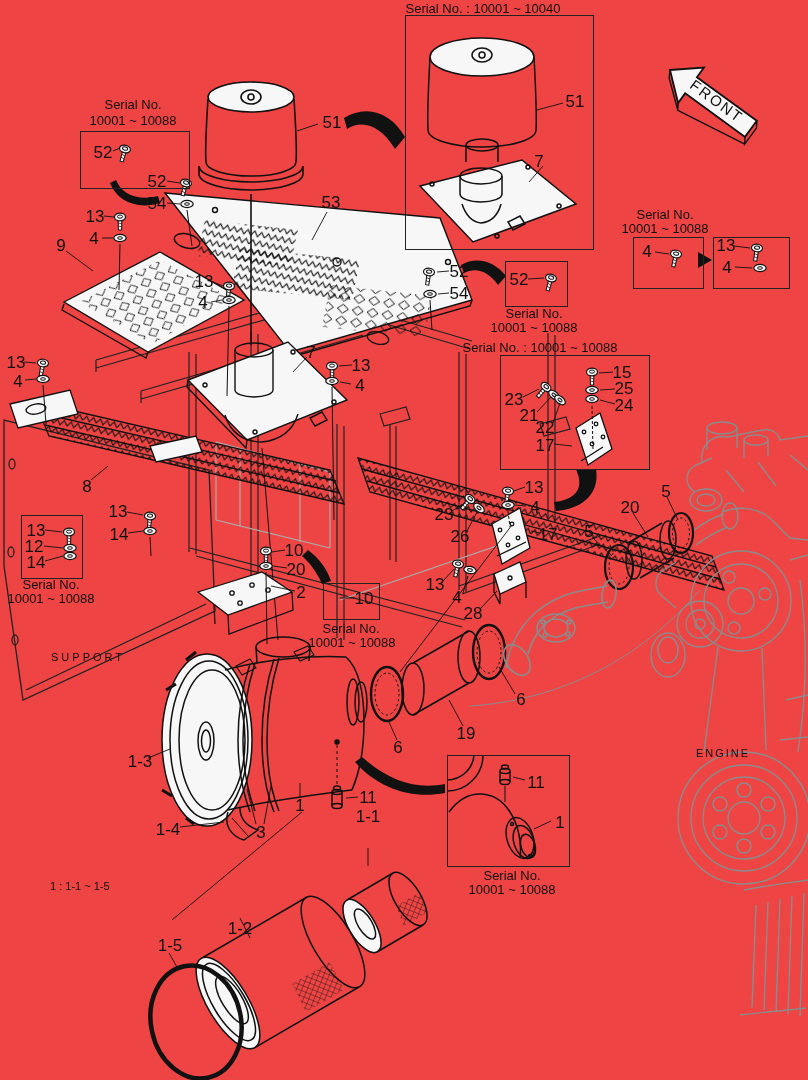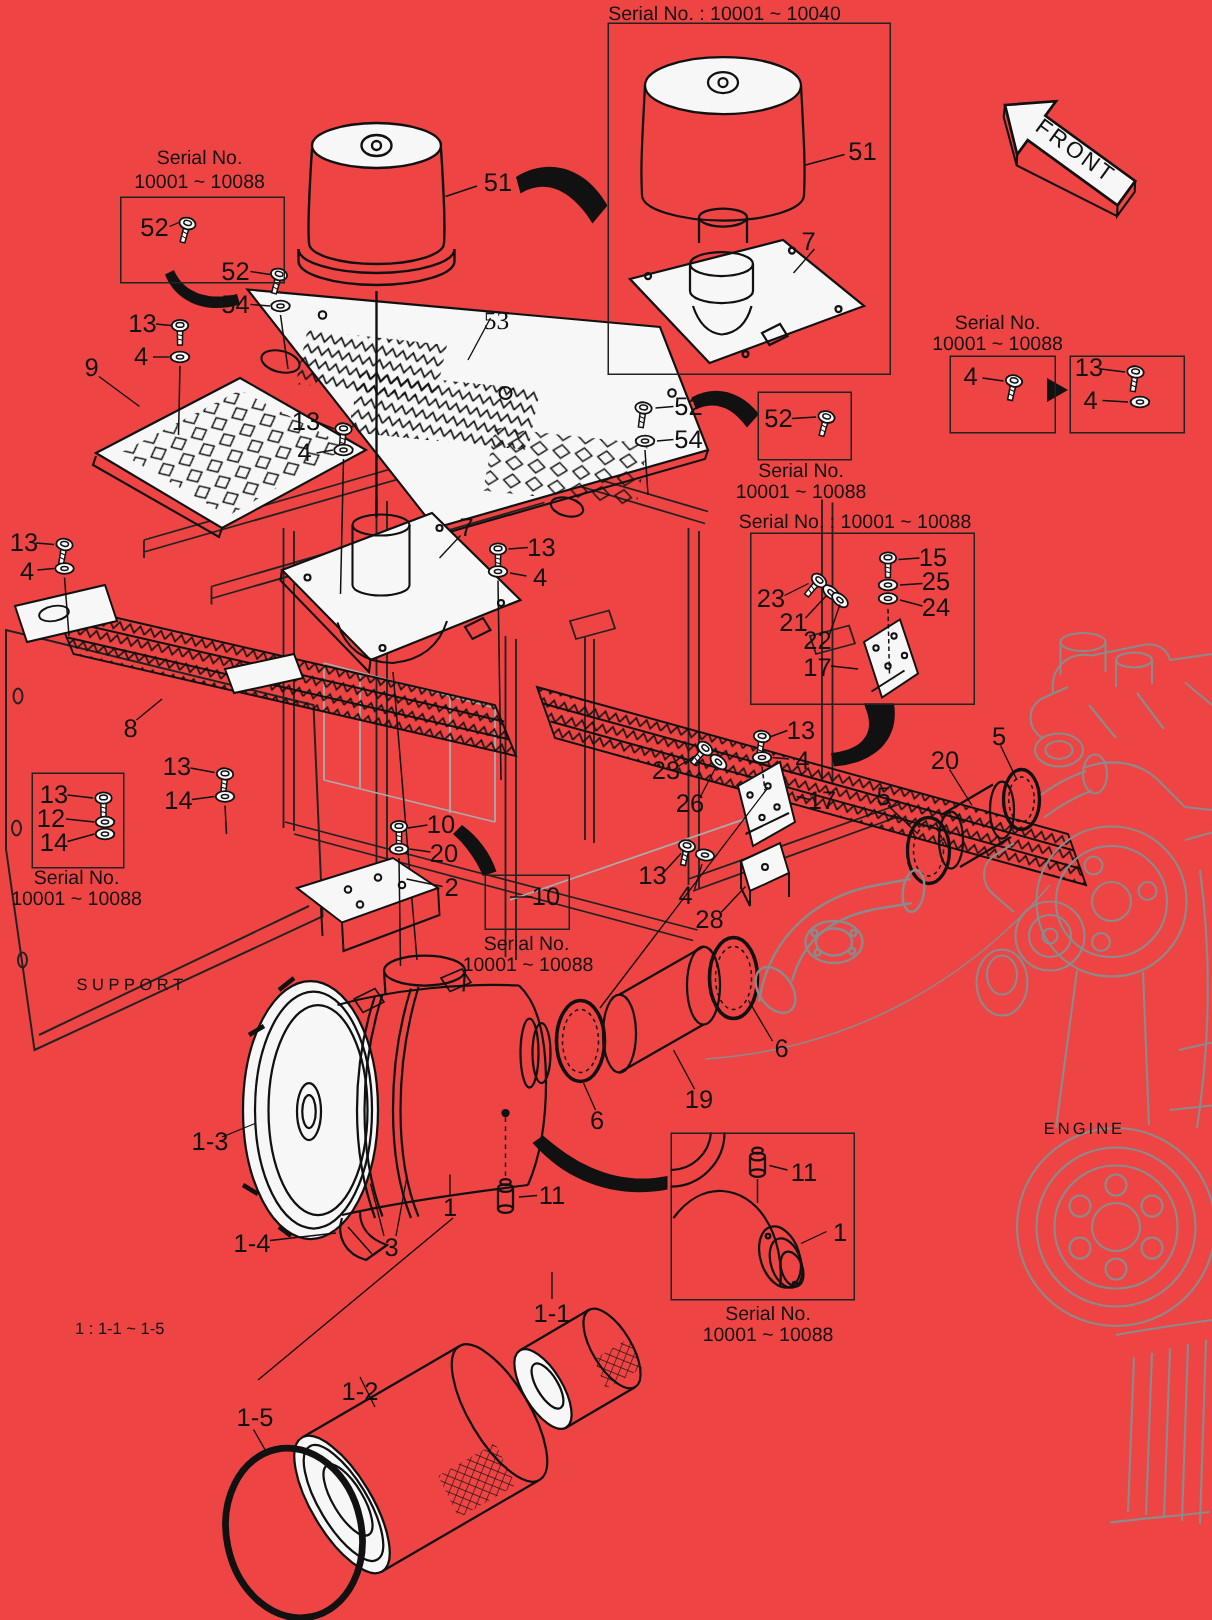--- a/index.html
+++ b/index.html
@@ -460,21 +460,21 @@
 <div class="sbox" style="left:323px;top:583px;width:55px;height:35px"></div>
 <div class="sbox" style="left:447px;top:755px;width:121px;height:110px"></div>
 
 <div class="stext" style="left:483px;top:2px">Serial No. : 10001 ~ 10040</div>
 <div class="stext" style="left:133px;top:98px">Serial No.</div>
 <div class="stext" style="left:133px;top:114px">10001 ~ 10088</div>
 <div class="stext" style="left:665px;top:208px">Serial No.</div>
 <div class="stext" style="left:665px;top:222px">10001 ~ 10088</div>
 <div class="stext" style="left:534px;top:307px">Serial No.</div>
 <div class="stext" style="left:534px;top:321px">10001 ~ 10088</div>
-<div class="stext" style="left:570px;top:341px">Serial No. : 10001 ~ 10088</div>
+<div class="stext" style="left:540px;top:341px">Serial No. : 10001 ~ 10088</div>
 <div class="stext" style="left:51px;top:578px">Serial No.</div>
 <div class="stext" style="left:51px;top:592px">10001 ~ 10088</div>
 <div class="stext" style="left:351px;top:622px">Serial No.</div>
 <div class="stext" style="left:352px;top:636px">10001 ~ 10088</div>
 <div class="stext" style="left:512px;top:869px">Serial No.</div>
 <div class="stext" style="left:512px;top:883px">10001 ~ 10088</div>
 
 <div class="biglabel center" style="left:88px;top:657px;letter-spacing:3px">SUPPORT</div>
 <div class="biglabel center" style="left:723px;top:753px;letter-spacing:2px">ENGINE</div>
 <div class="biglabel" style="left:50px;top:880px">1 : 1-1 ~ 1-5</div>
@@ -483,21 +483,21 @@
 <div>
       <div class="callout" style="left: 332px; top: 122px;">51</div>
       <div class="callout" style="left: 575px; top: 101px;">51</div>
       <div class="callout" style="left: 539px; top: 161px;">7</div>
       <div class="callout" style="left: 103px; top: 152px;">52</div>
       <div class="callout" style="left: 157px; top: 181px;">52</div>
       <div class="callout" style="left: 157px; top: 203px;">54</div>
       <div class="callout" style="left: 95px; top: 216px;">13</div>
       <div class="callout" style="left: 94px; top: 238px;">4</div>
       <div class="callout" style="left: 61px; top: 245px;">9</div>
-      <div class="callout" style="left: 331px; top: 214px; font-family: Liberation Serif, serif;">53</div>
+      <div class="callout" style="left: 331px; top: 202px;">53</div>
       <div class="callout" style="left: 459px; top: 271px;">52</div>
       <div class="callout" style="left: 459px; top: 293px;">54</div>
       <div class="callout" style="left: 204px; top: 281px;">13</div>
       <div class="callout" style="left: 203px; top: 302px;">4</div>
       <div class="callout" style="left: 647px; top: 251px;">4</div>
       <div class="callout" style="left: 726px; top: 245px;">13</div>
       <div class="callout" style="left: 727px; top: 267px;">4</div>
       <div class="callout" style="left: 519px; top: 279px;">52</div>
       <div class="callout" style="left: 622px; top: 372px;">15</div>
       <div class="callout" style="left: 624px; top: 388px; text-align: right;">25</div>
@@ -533,20 +533,20 @@
       <div class="callout" style="left: 630px; top: 507px;">20</div>
       <div class="callout" style="left: 666px; top: 491px;">5</div>
       <div class="callout" style="left: 398px; top: 747px;">6</div>
       <div class="callout" style="left: 466px; top: 733px;">19</div>
       <div class="callout" style="left: 521px; top: 699px;">6</div>
       <div class="callout" style="left: 140px; top: 761px;">1-3</div>
       <div class="callout" style="left: 168px; top: 829px;">1-4</div>
       <div class="callout" style="left: 261px; top: 832px;">3</div>
       <div class="callout" style="left: 300px; top: 805px;">1</div>
       <div class="callout" style="left: 368px; top: 797px;">11</div>
-      <div class="callout" style="left: 368px; top: 876px;">1-1</div>
+      <div class="callout" style="left: 368px; top: 816px;">1-1</div>
       <div class="callout" style="left: 240px; top: 909px; margin-top: 19px;">1-2</div>
       <div class="callout" style="left: 170px; top: 945px;">1-5</div>
       <div class="callout" style="left: 536px; top: 782px;">11</div>
       <div class="callout" style="left: 560px; top: 822px;">1</div>
     </div>
 
 </div>
 
 </body></html>

